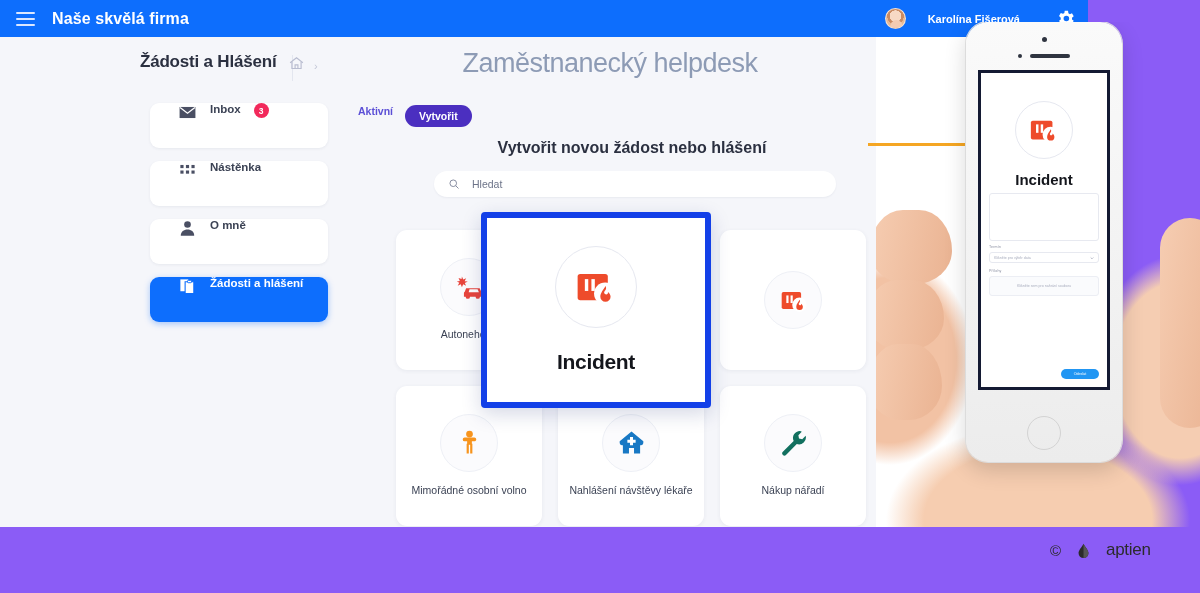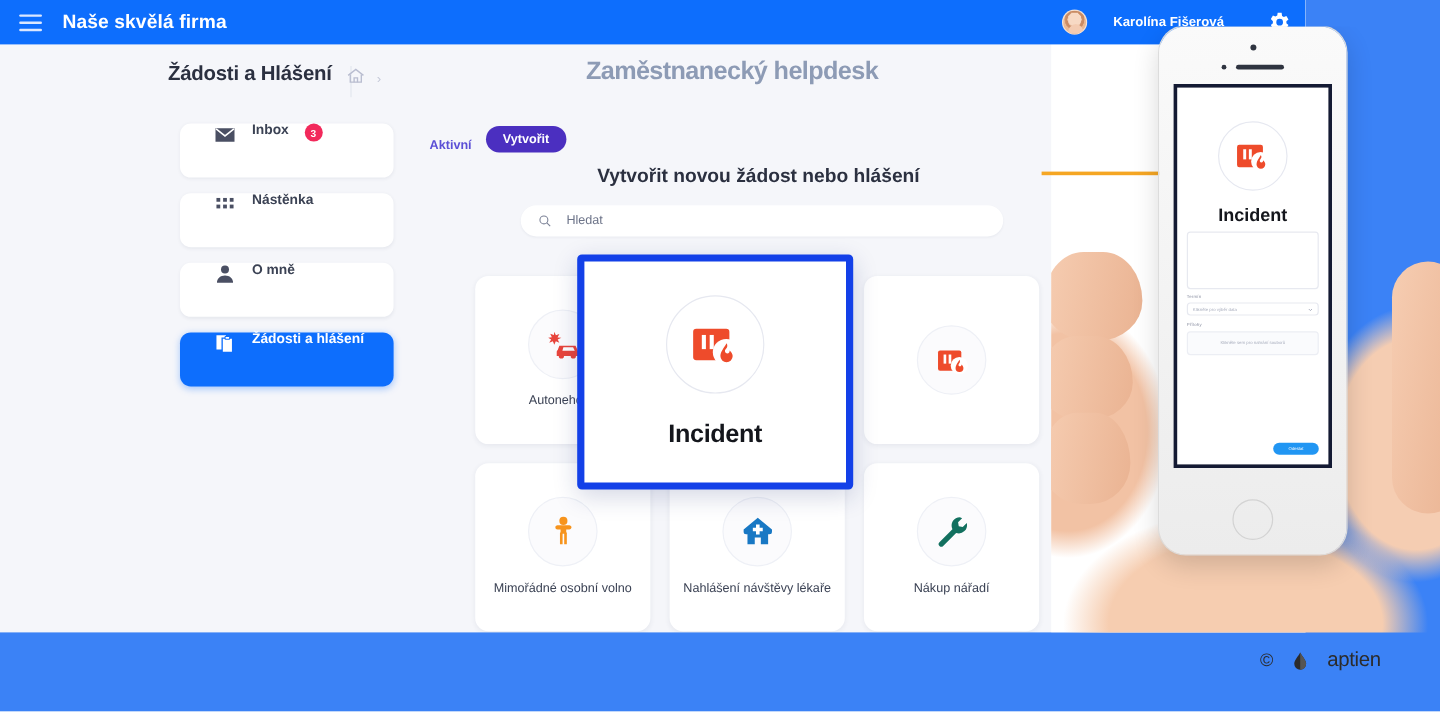--- a/index.html
+++ b/index.html
@@ -2,21 +2,21 @@
 <html><head>
 <meta charset="utf-8">
 <style>
   * { box-sizing: border-box; margin: 0; padding: 0; }
   html, body {
     width: 1200px; height: 593px;
     background: #ffffff;
     font-family: "Liberation Sans", sans-serif;
     overflow: hidden;
   }
-  .screen { position: relative; width: 1200px; height: 593px; background:#3b82f6; }
+  .screen { position: relative; width: 1200px; height: 593px; background:#8b5cf6; }
 
   
   .app-canvas {
     position: absolute; left: 0; top: 0; width: 1088px; height: 527px;
     background: #f5f6fa; overflow: hidden;
   }
   .app-bg-right {
     position:absolute; left:876px; top:0; width:212px; height:527px; background:#ffffff;
   }
   .orange-rule {
@@ -74,23 +74,23 @@
   .nav-ico svg { width:19px; height:19px; fill:#4a4f63; }
   .nav-item.active .nav-ico svg { fill:#ffffff; }
   .badge {
     min-width:15px; height:15px; padding:0 4px; border-radius:50%; background:#f2295b; color:#fff;
     font-size:8.5px; font-weight:700; display:flex; align-items:center; justify-content:center;
   }
 
   
   .page-title {
     position:absolute; left:340px; top:48px; width:540px; text-align:center;
-    font-size:21px; font-weight:700; color:#8d9bb5; letter-spacing:-.5px;
-  }
-  .tabs { position:absolute; left:358px; top:105px; display:flex; align-items:flex-end; gap:12px; }
+    font-size:27px; font-weight:400; color:#8d9bb5; letter-spacing:-.5px;
+  }
+  .tabs { position:absolute; left:358px; top:105px; display:flex; align-items:flex-start; gap:12px; }
   .tab { font-size:10.5px; font-weight:700; color:#5b4fd6; cursor:pointer; }
   .tab.pill {
     background:#4b2fc0; color:#ffffff; border-radius:12px; padding:5px 14px; font-size:10.5px;
   }
   .section-title {
     position:absolute; left:352px; top:139px; width:560px; text-align:center;
     font-size:16px; font-weight:600; color:#2b3040;
   }
   .search-box {
     position:absolute; left:434px; top:171px; width:402px; height:26px;

